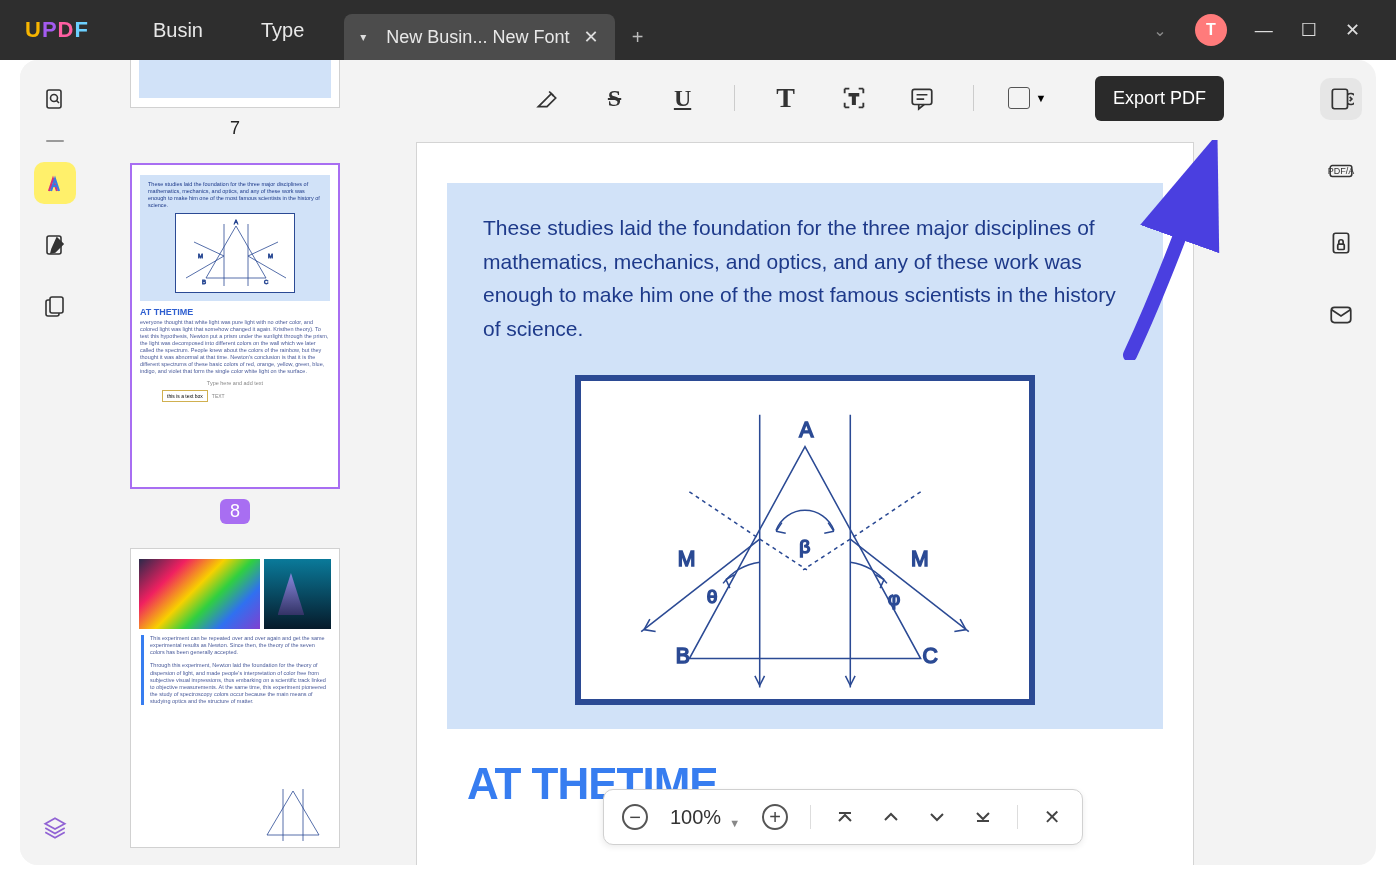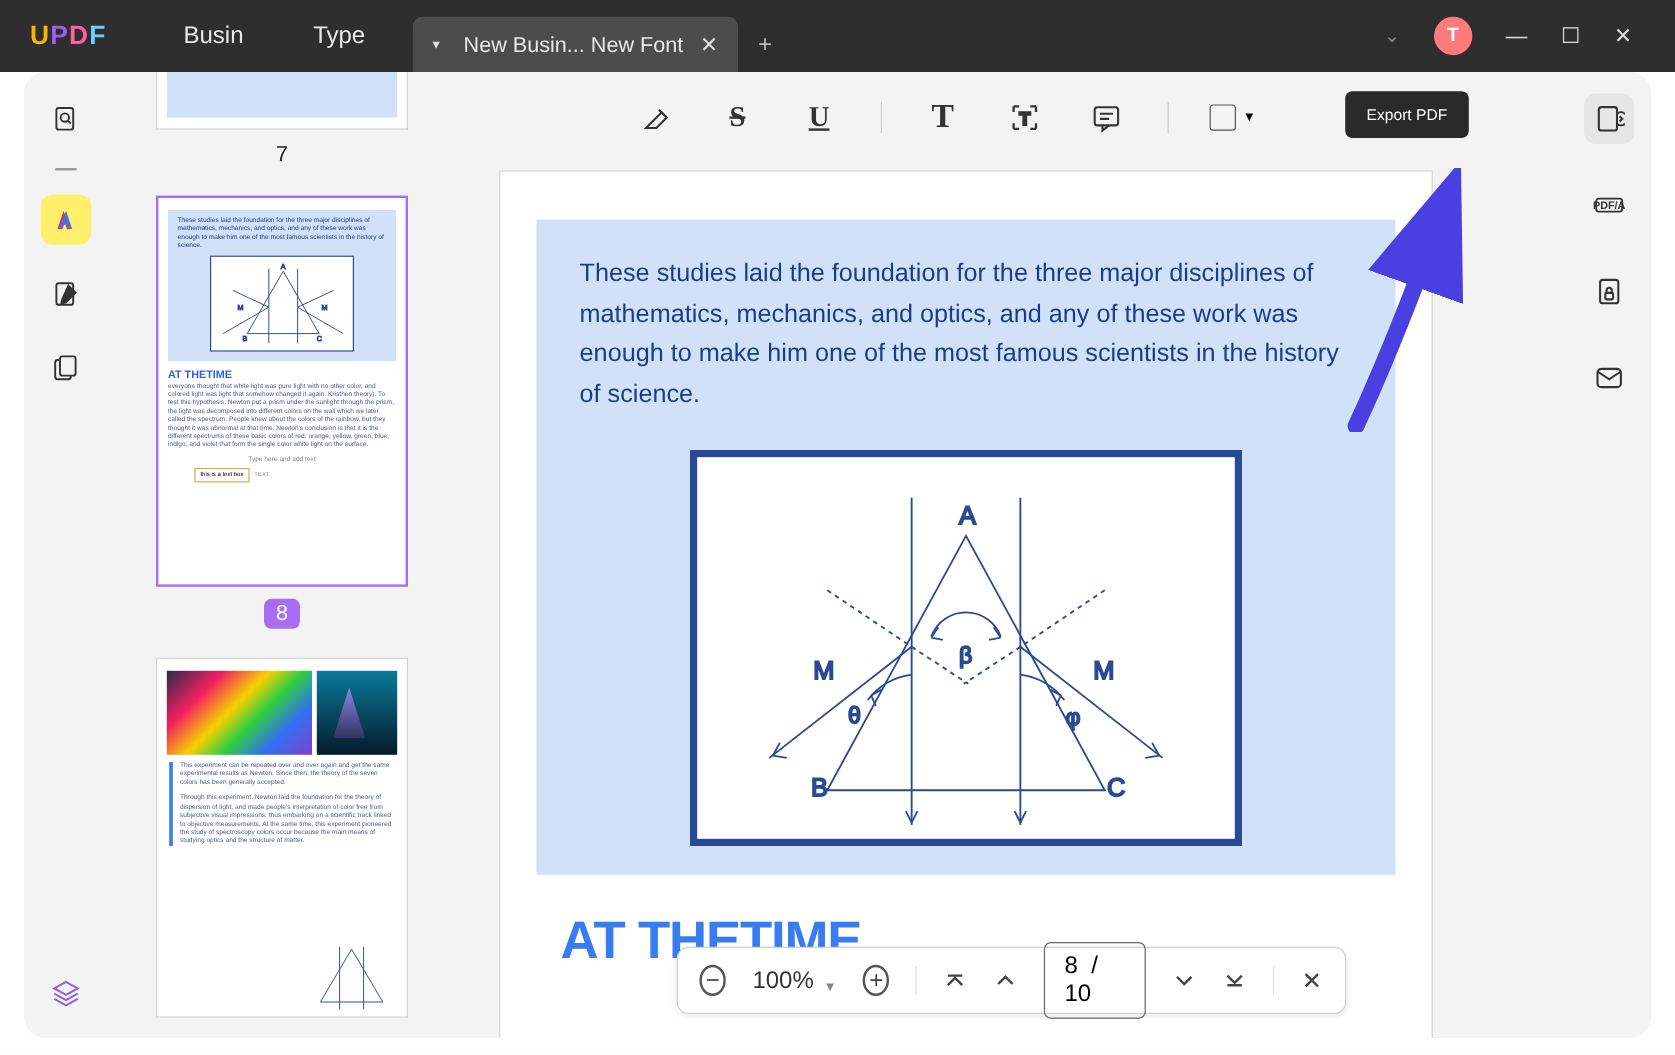--- a/index.html
+++ b/index.html
@@ -39,21 +39,21 @@
 .main-area { flex:1; position:relative; background:#f3f3f3; }
 .toolbar { position:absolute; top:10px; left:0; right:110px; height:56px; display:flex; align-items:center; justify-content:center; gap:34px;}
 .tool-btn{cursor:pointer; width:34px; height:34px; display:flex;align-items:center;justify-content:center; font-size:24px; color:#333;}
 .tool-sep{width:1px;height:26px;background:#ccc;}
 .tool-box{display:flex;align-items:center;gap:6px;}
 .color-box{width:22px;height:22px;border:1.5px solid #555;border-radius:3px;}
 
 .right-rail{ width:70px; display:flex; flex-direction:column; align-items:center; padding-top:18px; gap:30px;}
 .right-btn{width:42px;height:42px;border-radius:10px;display:flex;align-items:center;justify-content:center;cursor:pointer;}
 .right-btn.active{background:#e6e6e6;}
-.tooltip{position:absolute; top:16px; right:82px; background:#2a2a2a; color:#fff; padding:12px 18px; border-radius:6px; font-size:13px; z-index:5;}
+.tooltip{position:absolute; top:16px; right:82px; background:#2a2a2a; color:#fff; padding:12px 18px; border-radius:6px; font-size:18px; z-index:5;}
 
 .doc-viewport{position:absolute; top:78px; left:0; right:76px; bottom:0; overflow:hidden;}
 .doc-page{margin:4px 36px; background:#fff; border:1px solid #d4d4d4; padding:0; min-height:740px; position:relative;}
 .highlight-box{background:#d1e2f8; margin:40px 30px 0; padding:28px 36px 24px;}
 .doc-text{color:#1e3a8a; font-size:21px; line-height:1.6;}
 .diagram{margin:30px auto 0; width:460px; height:330px; border:6px solid #2b4a94; background:#fff; position:relative;}
 .heading-large{color:#377df0; font-size:44px; font-weight:800; letter-spacing:-1px; margin:30px 0 0 50px;}
 
 .zoom-bar{position:absolute; bottom:20px; left:50%; transform:translateX(-50%); background:#fff; border:1px solid #d0d0d0; border-radius:10px; height:56px; display:flex; align-items:center; padding:0 18px; gap:22px; box-shadow:0 2px 6px rgba(0,0,0,0.08); z-index:3;}
 .zoom-btn{width:24px;height:24px;display:flex;align-items:center;justify-content:center;cursor:pointer;font-size:20px;color:#444;}
@@ -296,25 +296,20 @@
       <div class="zoom-btn">
           <svg width="20" height="20" viewBox="0 0 20 20" stroke="#444" stroke-width="2" fill="none">
             <path d="M4 14 L10 8 L16 14 M4 6 H16"></path>
           </svg>
         </div>
       <div class="zoom-btn">
           <svg width="20" height="20" viewBox="0 0 20 20" stroke="#444" stroke-width="2" fill="none">
             <path d="M4 13 L10 7 L16 13"></path>
           </svg>
         </div>
-      <div class="page-box">
-        <span>8</span>
-        &nbsp;<span>/</span>&nbsp;
-        <span>10</span>
-      </div>
       <div class="zoom-btn">
           <svg width="20" height="20" viewBox="0 0 20 20" stroke="#444" stroke-width="2" fill="none">
             <path d="M4 7 L10 13 L16 7"></path>
           </svg>
         </div>
       <div class="zoom-btn">
           <svg width="20" height="20" viewBox="0 0 20 20" stroke="#444" stroke-width="2" fill="none">
             <path d="M4 6 L10 12 L16 6 M4 14 H16"></path>
           </svg>
         </div>
@@ -324,21 +319,21 @@
   </div>
 
   <div class="right-rail">
     <div class="right-btn active">
       <svg width="26" height="26" viewBox="0 0 24 24" fill="none" stroke="#333" stroke-width="1.6">
           <rect x="4" y="3" width="14" height="18" rx="2"></rect>
           <path d="M18 8 A5 5 0 1 1 18 16"></path>
           <path d="M20 10 l2 2 l-2 2"></path>
         </svg>
     </div>
-    <div class="right-btn" style="font-size:9px;font-weight:700;color:#333;text-align:left;line-height:1;">
+    <div class="right-btn" style="font-size:9px;font-weight:400;color:#333;text-align:left;line-height:1;">
       <svg width="26" height="14" viewBox="0 0 24 12" fill="none" stroke="#333" stroke-width="1.4" style="position:absolute;">
           <rect x="2" y="1" width="20" height="10" rx="2"></rect>
         </svg>
       <span style="position:relative;">PDF/A</span>
     </div>
     <div class="right-btn">
       <svg width="26" height="26" viewBox="0 0 24 24" fill="none" stroke="#333" stroke-width="1.6">
           <rect x="5" y="3" width="14" height="18" rx="2"></rect>
           <rect x="9" y="13" width="6" height="5" rx="1"></rect>
           <path d="M10 13 v-2 a2 2 0 0 1 4 0 v2"></path>

